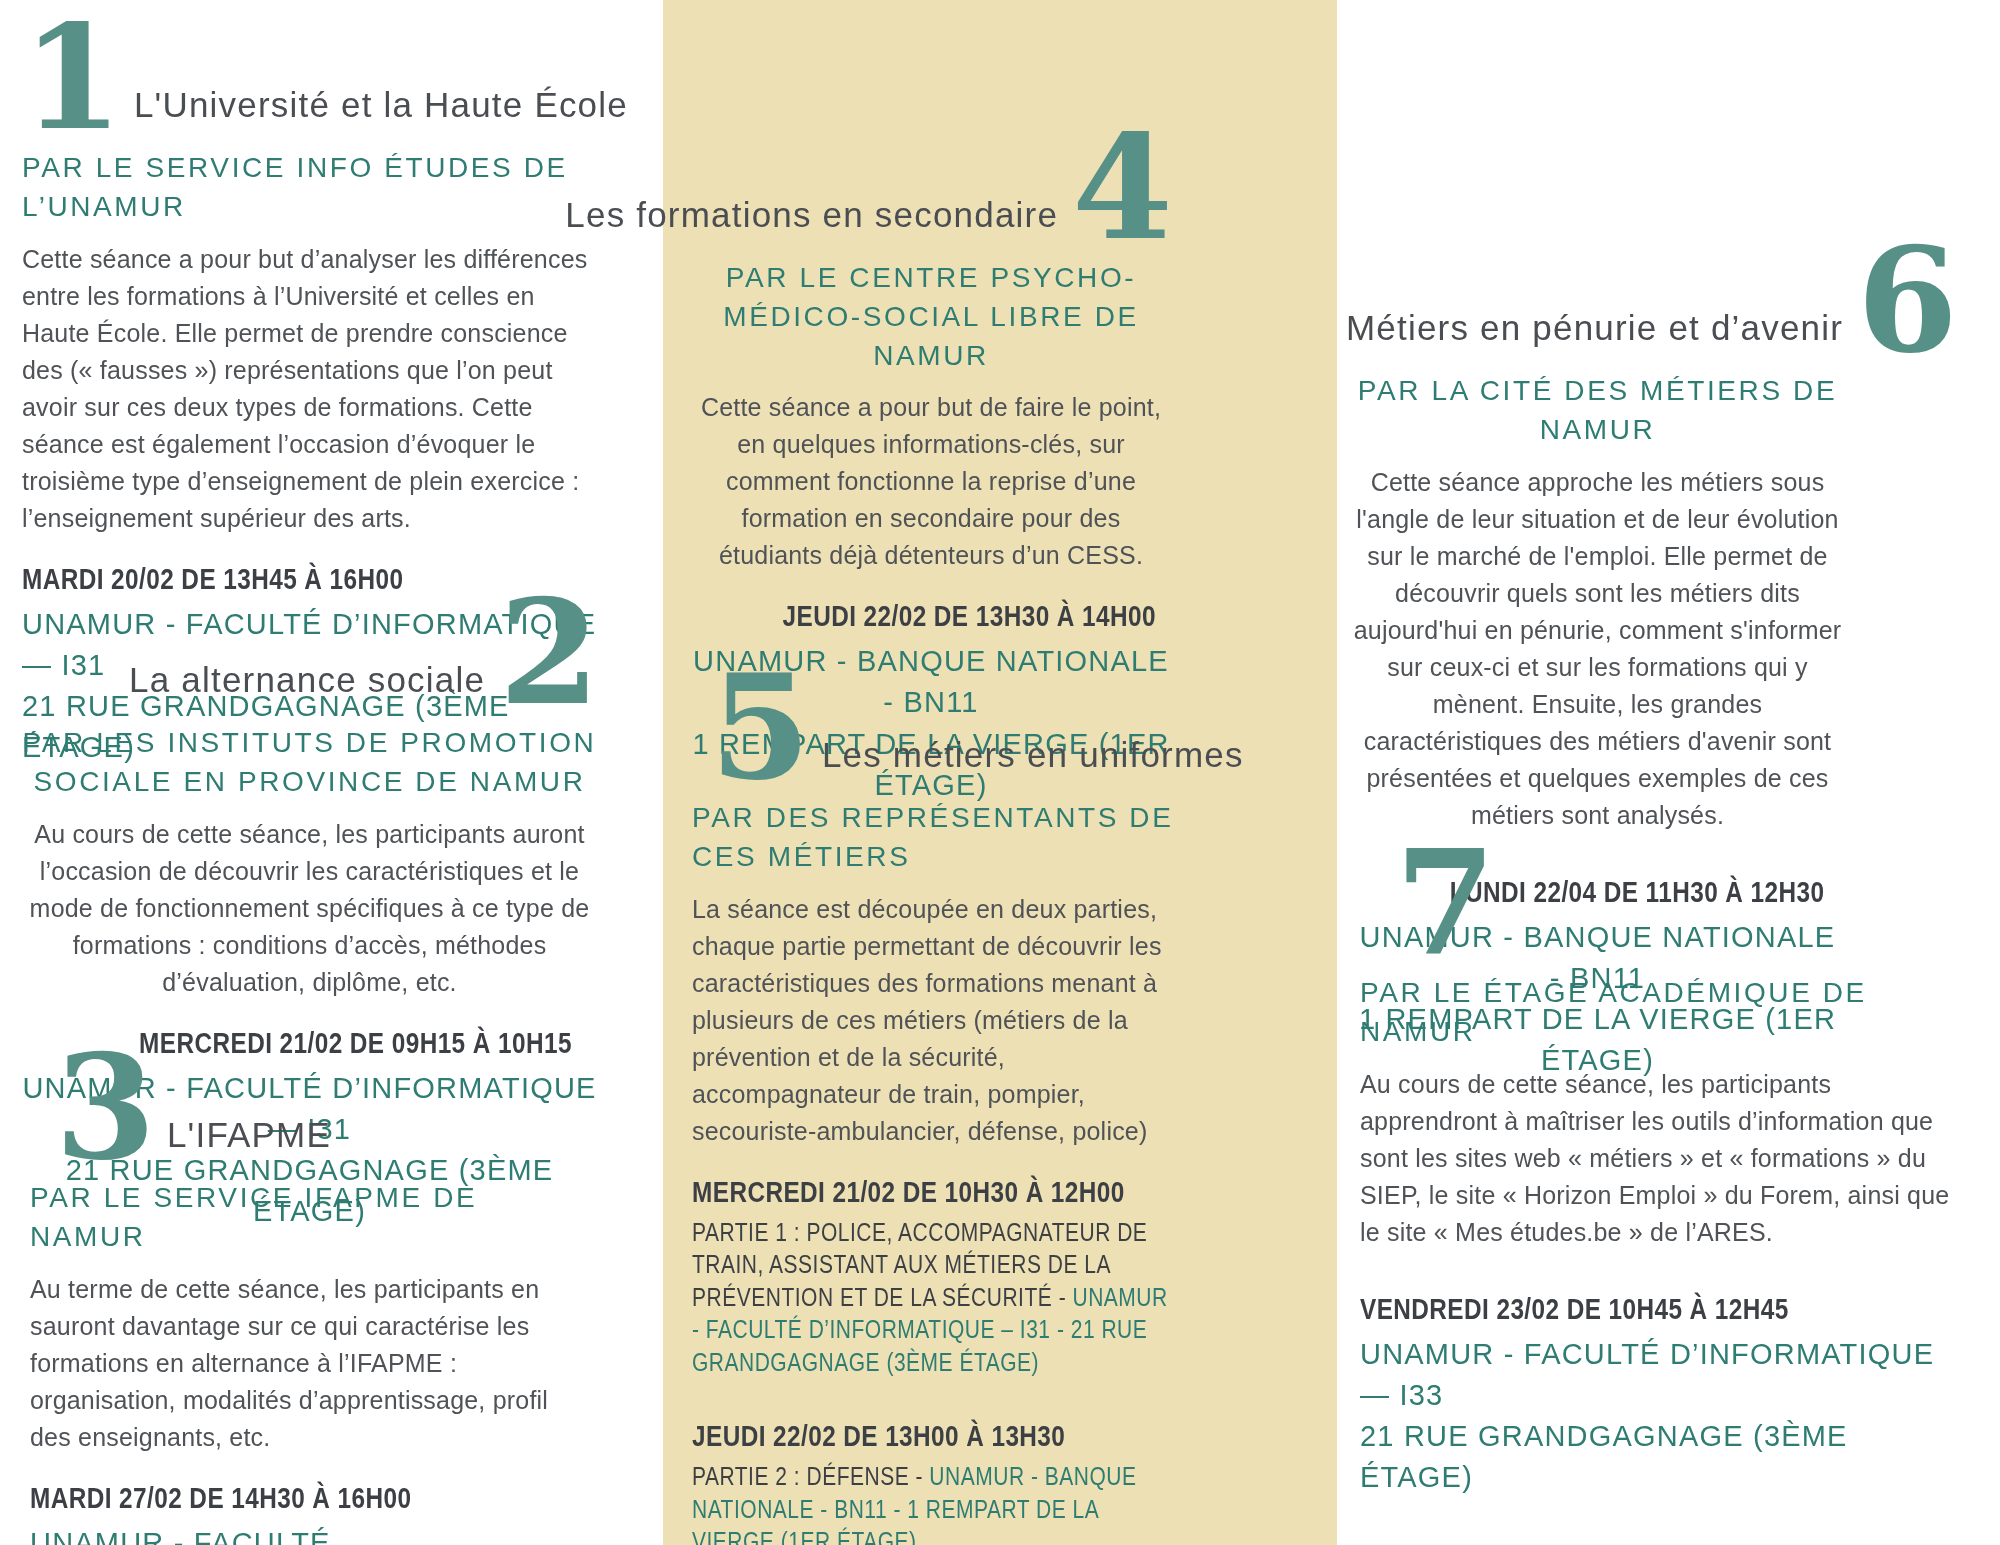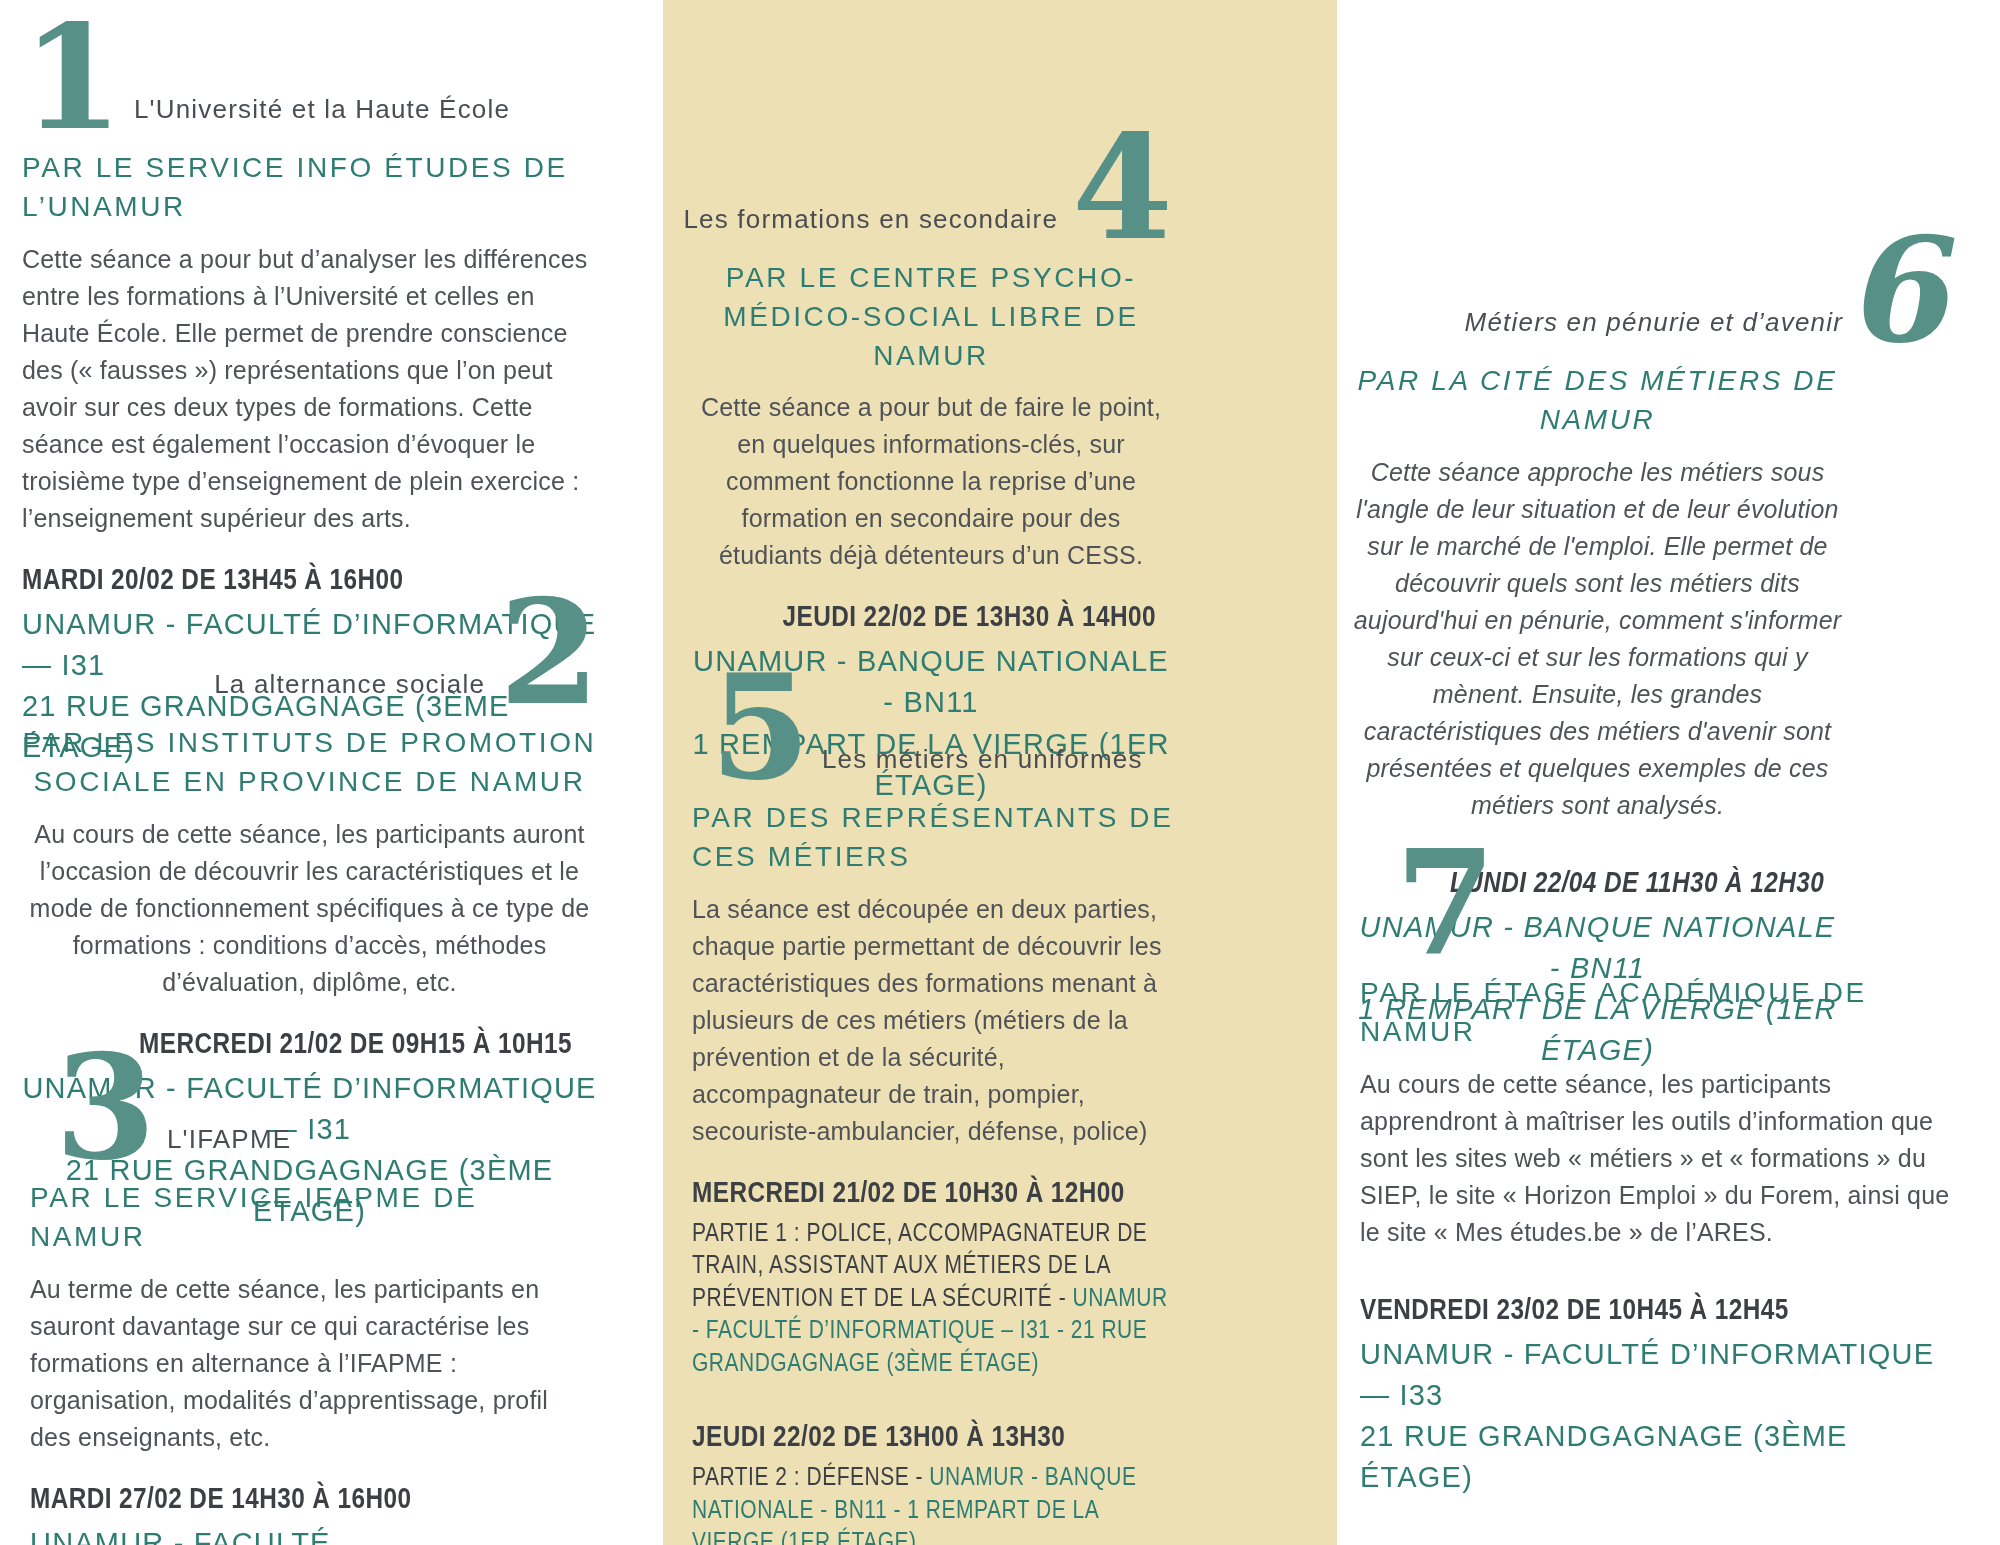--- a/index.html
+++ b/index.html
@@ -10,21 +10,21 @@
   .beige-panel{position:absolute;top:0;height:1545px;background:var(--panel,#ece0b4);}
   .sec{position:absolute;}
   .sec.align-right{text-align:center;}
   .sec-head{display:flex;align-items:flex-end;gap:14px;}
   .align-right .sec-head{justify-content:flex-end;}
   .num{
     font-family:"DejaVu Serif",serif;font-weight:700;
     font-size:145px;line-height:0.72;color:var(--accent,#569086);letter-spacing:-3px;
   }
   .title{
-    margin:0 0 4px 0;font-size:26px;font-weight:500;letter-spacing:1.2px;
+    margin:0 0 4px 0;font-size:35px;font-weight:500;letter-spacing:1.2px;
     color:var(--title,#4a4d52);white-space:nowrap;
   }
   .by{
     margin-top:20px;font-size:28px;letter-spacing:2.6px;line-height:1.38;
     color:var(--heading,#2e7c72);
   }
   .body-text{
     margin-top:14px;font-size:25px;line-height:1.48;letter-spacing:0.2px;
     color:var(--body,#4f5256);
   }
@@ -124,21 +124,21 @@
       <div class="date">MERCREDI 21/02 DE 10H30 À 12H00</div>
       <div class="desc"><span>PARTIE 1 : POLICE, ACCOMPAGNATEUR DE TRAIN, ASSISTANT AUX MÉTIERS DE LA PRÉVENTION ET DE LA SÉCURITÉ - </span><span class="teal">UNAMUR - FACULTÉ D’INFORMATIQUE – I31 - 21 RUE GRANDGAGNAGE (3ÈME ÉTAGE)</span></div>
     </div>
     <div class="event gap-lg">
       <div class="date">JEUDI 22/02 DE 13H00 À 13H30</div>
       <div class="desc"><span>PARTIE 2 : DÉFENSE - </span><span class="teal">UNAMUR - BANQUE NATIONALE - BN11 - 1 REMPART DE LA VIERGE (1ER ÉTAGE)</span></div>
     </div>
 
   </section>
 
-  <section class="sec align-right" id="sec6" style="left:1350px;top:238px;width:495px;font-style:italic;">
+  <section class="sec align-right" id="sec6" style="left:1350px;top:248px;width:495px;">
     <div class="sec-head">
       <h2 class="title">Métiers en pénurie et d’avenir</h2>
       <span class="num">6</span>
     </div>
     <div class="by">PAR LA CITÉ DES MÉTIERS DE NAMUR</div>
     <p class="body-text">Cette séance approche les métiers sous l'angle de leur situation et de leur évolution sur le marché de l'emploi. Elle permet de découvrir quels sont les métiers dits aujourd'hui en pénurie, comment s'informer sur ceux-ci et sur les formations qui y mènent. Ensuite, les grandes caractéristiques des métiers d'avenir sont présentées et quelques exemples de ces métiers sont analysés.</p>
     <div class="event gap-lg">
       <div class="date">LUNDI 22/04 DE 11H30 À 12H30</div>
       <div class="loc">UNAMUR - BANQUE NATIONALE - BN11
 1 REMPART DE LA VIERGE (1ER ÉTAGE)</div>

